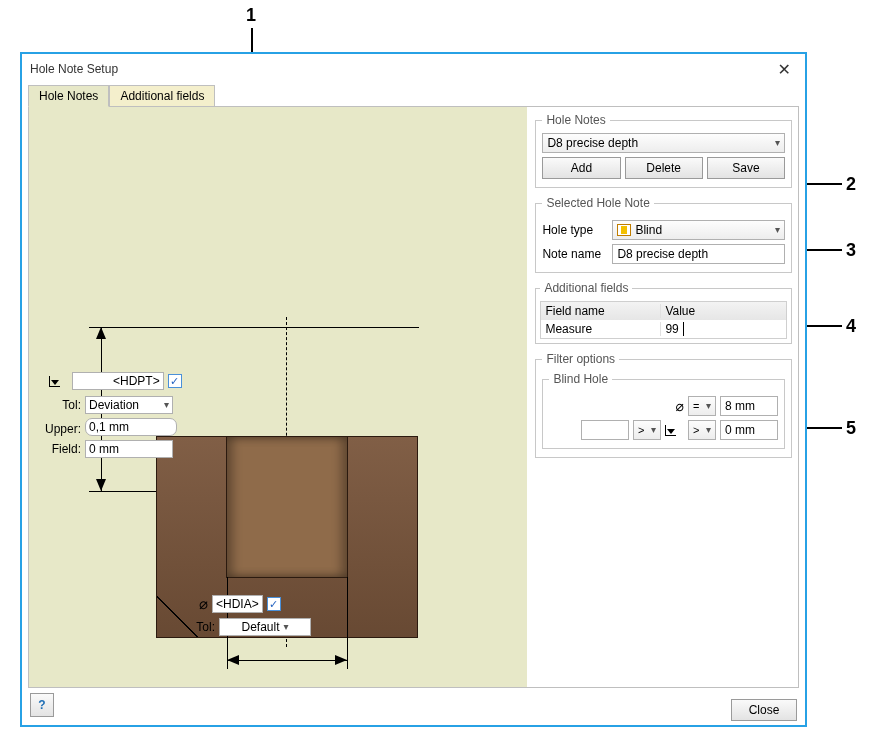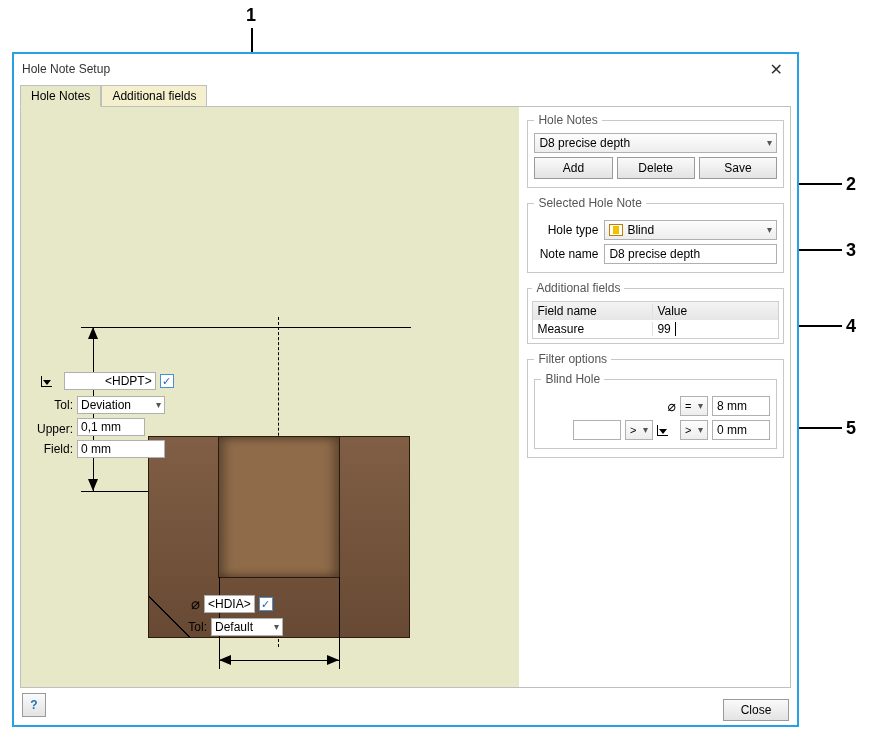--- a/index.html
+++ b/index.html
@@ -16,21 +16,21 @@
     position: absolute;
     font-weight: bold;
     font-size: 18px;
   }
   .callout-line {
     position: absolute;
     background: #000;
   }
   .dialog {
     position: absolute;
-    left: 12px;
+    left: 20px;
     top: 52px;
     width: 787px;
     height: 675px;
     border: 2px solid #27a1e5;
     background: #fff;
     box-sizing: border-box;
   }
   .dialog-titlebar {
     display: flex;
     align-items: center;
@@ -126,21 +126,21 @@
     min-width: 56px;
     box-sizing: border-box;
   }
   .btnrow {
     display: flex;
     gap: 4px;
     margin-top: 4px;
   }
   .btnrow .btn { flex:1; }
   .row { display: flex; align-items: center; gap: 6px; margin-top: 4px; }
-  .row label { white-space: nowrap; text-align: right; }
+  .row label { white-space: nowrap; }
   .hole-icon {
     width: 14px; height: 12px;
     display: inline-block;
     margin-right: 4px;
     position: relative;
   }
   .hole-icon::before {
     content:"";
     position:absolute;
     left:0; top:0; width:14px; height:12px;
@@ -322,41 +322,41 @@
       </div>
       <div style="position:absolute; left:0; top:289px; display:flex; align-items:center;">
         <div style="width:52px;" class="label-r">Tol:</div>
         <div class="overlay-box combo" style="position:relative;width:88px;">
           <span>Deviation</span>
           <span class="chev">▾</span>
         </div>
       </div>
       <div style="position:absolute; left:0; top:311px; display:flex; align-items:flex-end;">
         <div style="width:52px;" class="label-r">Upper:</div>
-        <div class="overlay-box textbox" style="position:relative;width:68px;">
+        <div class="overlay-box textbox" style="position:relative;width:92px;border-radius:7px;">
           <span>0,1 mm</span>
         </div>
       </div>
       <div style="position:absolute; left:0; top:333px; display:flex; align-items:center;">
         <div style="width:52px;" class="label-r">Field:</div>
         <div class="overlay-box textbox" style="position:relative;width:88px;">
           <span>0 mm</span>
         </div>
       </div>
 
       <div style="position:absolute; left:170px; top:488px; display:flex; align-items:center;">
         <span style="font-size:15px; margin-right:4px;">⌀</span>
         <div class="overlay-box" style="position:relative;">
           <span>&lt;HDIA&gt;</span>
         </div>
         <div class="checkbox">✓</div>
       </div>
       <div style="position:absolute; left:138px; top:511px; display:flex; align-items:center;">
         <div style="width:48px;" class="label-r">Tol:</div>
-        <div class="overlay-box combo" style="position:relative;width:72px;">
+        <div class="overlay-box combo" style="position:relative;width:92px;justify-content:center;">
           <span>Default</span>
           <span class="chev">▾</span>
         </div>
       </div>
     </div>
 
     <div class="right-panel">
 
       <fieldset class="group">
         <legend>Hole Notes</legend>

